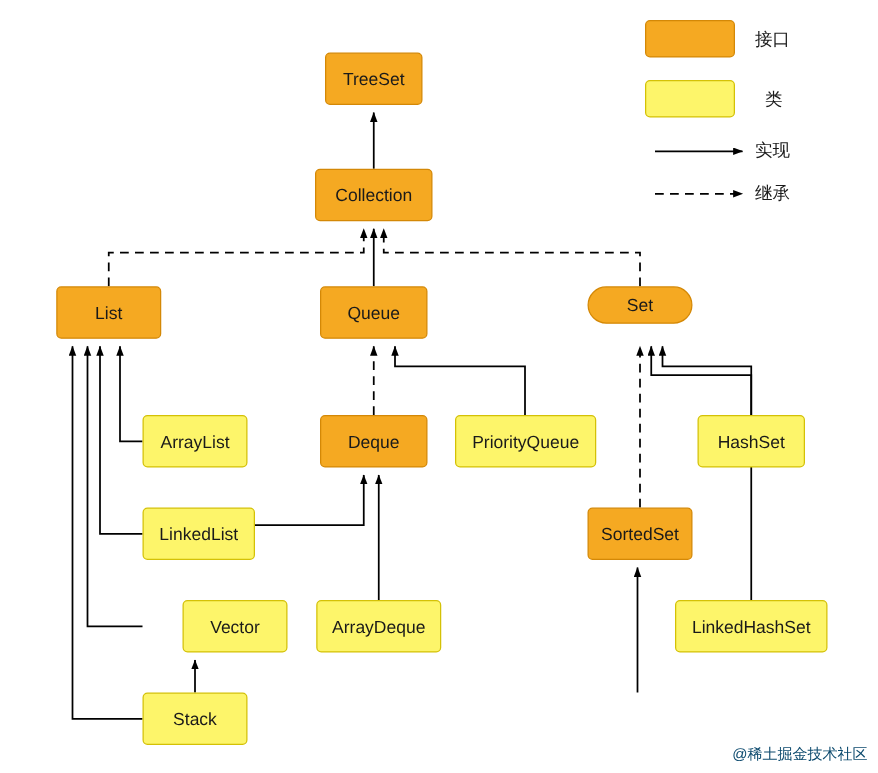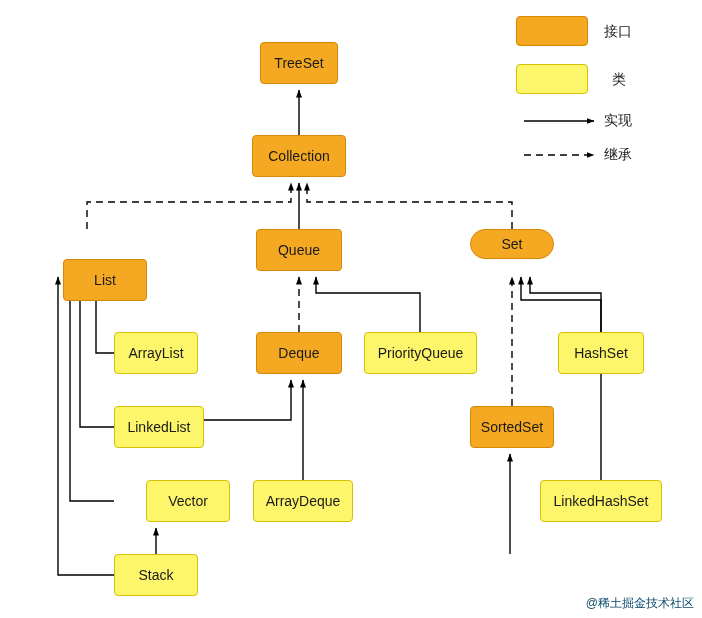--- a/index.html
+++ b/index.html
@@ -121,21 +121,21 @@
       <path stroke-dasharray="7,5" d="M524,155 L594,155"></path>
     </g>
   </svg>
 
   <div class="node interface" style="left:260px; top:42px; width:78px; height:42px;">
       <span>TreeSet</span>
     </div>
   <div class="node interface" style="left:252px; top:135px; width:94px; height:42px;">
       <span>Collection</span>
     </div>
-  <div class="node interface" style="left:63px; top:229px; width:84px; height:42px;margin-top:30px;">
+  <div class="node interface" style="left:45px; top:229px; width:84px; height:42px;">
       <span>List</span>
     </div>
   <div class="node interface" style="left:256px; top:229px; width:86px; height:42px;">
       <span>Queue</span>
     </div>
   <div class="node interface" style="left:470px; top:229px; width:84px; height:30px;border-radius:17px;">
       <span>Set</span>
     </div>
   <div class="node klass" style="left:114px; top:332px; width:84px; height:42px;">
       <span>ArrayList</span>

